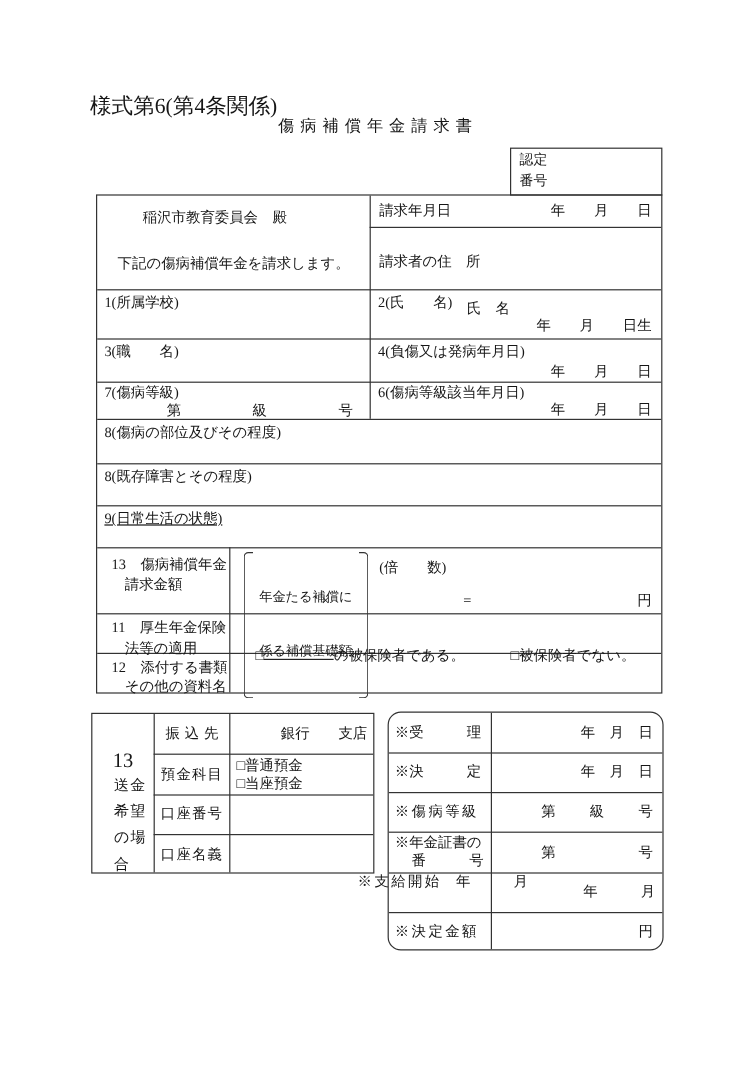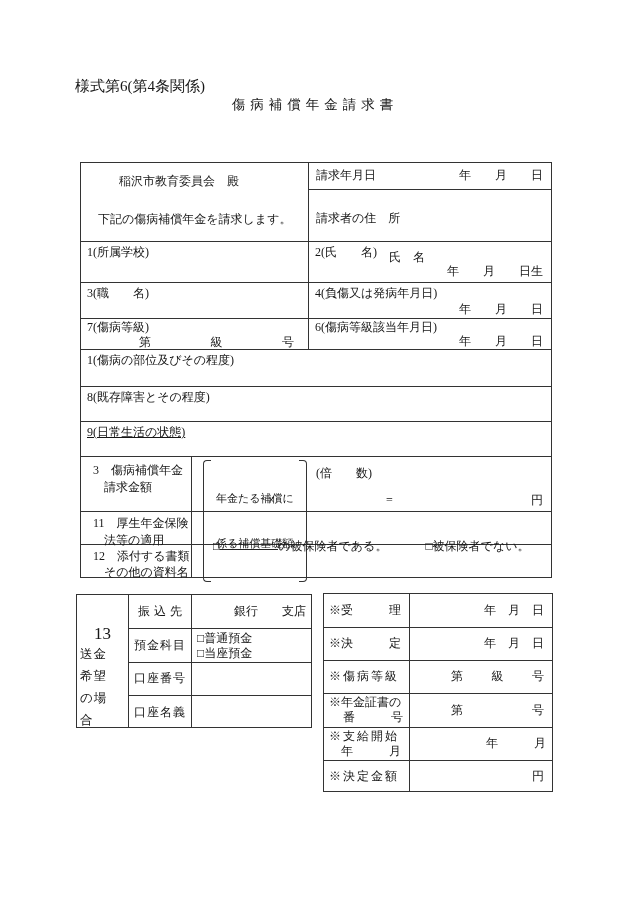--- a/index.html
+++ b/index.html
@@ -21,23 +21,29 @@
   .brk-l{border-right:none;border-radius:4px 0 0 4px;}
   .brk-r{border-left:none;border-radius:0 4px 4px 0;}
   .brktxt{font-size:11px;line-height:15px;padding:1px 5px;white-space:pre;}
   .lbl2{line-height:16px;white-space:pre;}
 </style>
 </head>
 <body>
 
 <div class="page">
 
-  <div class="txt" style="left:75px;top:77px;font-size:15px;">様式第6(第4条関係)</div>
+  <div class="txt" style="left:75px;top:77px;font-size:18px;">様式第6(第4条関係)</div>
   <div class="txt" style="left:0;right:0;top:97px;text-align:center;font-size:13.5px;letter-spacing:5px;">傷病補償年金請求書</div>
 
+  <div class="box" style="left:425px;top:123px;width:127px;height:40px;">
+    <div style="font-size:11.5px;line-height:1.5;padding:2px 0 0 7px;">
+      <div>認定</div>
+      <div>番号</div>
+    </div>
+  </div>
 
   <div class="box" style="left:80px;top:162px;width:472px;height:416px;">
 
     <div class="hline" style="left:227px;top:26px;width:243px;"></div>
     <div class="hline" style="left:0;top:78px;width:470px;"></div>
     <div class="hline" style="left:0;top:119px;width:470px;"></div>
     <div class="hline" style="left:0;top:155px;width:470px;"></div>
     <div class="hline" style="left:0;top:186px;width:470px;"></div>
     <div class="hline" style="left:0;top:223px;width:470px;"></div>
     <div class="hline" style="left:0;top:258px;width:470px;"></div>
@@ -66,25 +72,25 @@
 
     <div class="txt" style="left:6px;top:157px;">7(傷病等級)</div>
     <div class="flexbetween" style="left:58px;top:171px;width:155px;">
       <span>第</span>
       <span>級</span>
       <span>号</span>
     </div>
     <div class="txt" style="left:234px;top:157px;">6(傷病等級該当年月日)</div>
     <div class="txt right" style="right:8px;top:171px;">年　　月　　日</div>
 
-    <div class="txt" style="left:6px;top:190px;">1(傷病の部位及びその程度)</div>
+    <div class="txt" style="left:6px;top:190px;">8(傷病の部位及びその程度)</div>
     <div class="txt" style="left:6px;top:227px;">8(既存障害とその程度)</div>
     <div class="txt" style="left:6px;top:262px;text-decoration:underline;">9(日常生活の状態)</div>
 
-    <div class="txt lbl2" style="left:12px;top:299px;">3　傷病補償年金</div>
+    <div class="txt lbl2" style="left:12px;top:299px;">13　傷病補償年金</div>
     <div class="txt lbl2" style="left:23px;top:316px;">請求金額</div>
     <div class="abs" style="left:122px;top:297px;display:flex;align-items:stretch;font-family:Liberation Serif, serif;">
       <div class="brk brk-l"></div>
       <div class="brktxt">
         <div>年金たる補償に</div>
         <div>係る補償基礎額</div>
       </div>
       <div class="brk brk-r"></div>
     </div>
     <div class="txt" style="left:235px;top:303px;">(倍　　数)</div>
@@ -103,39 +109,39 @@
   </div>
 
   <div class="box" style="left:76px;top:594px;width:236px;height:134px;">
     <div class="vline" style="left:51px;top:0;height:132px;"></div>
     <div class="vline" style="left:114px;top:0;height:132px;"></div>
     <div class="hline" style="left:51px;top:33px;width:183px;"></div>
     <div class="hline" style="left:51px;top:67px;width:183px;"></div>
     <div class="hline" style="left:51px;top:100px;width:183px;"></div>
 
     <div class="txt" style="left:0;top:28px;width:51px;text-align:center;font-size:17px;">13</div>
-    <div class="abs" style="left:3px;top:48px;width:40px;font-size:12.5px;line-height:22px;letter-spacing:1px;">送金希望の場合</div>
+    <div class="abs" style="left:18px;top:48px;width:40px;font-size:12.5px;line-height:22px;letter-spacing:1px;">送金希望の場合</div>
 
     <div class="abs center" style="left:52px;top:0;width:62px;height:33px;font-size:12px;letter-spacing:4px;text-indent:4px;">振込先</div>
     <div class="abs" style="left:114px;top:0;width:122px;height:33px;display:flex;align-items:center;justify-content:flex-end;gap:24px;padding-right:7px;font-size:12px;box-sizing:border-box;">
       <span>銀行</span>
       <span>支店</span>
     </div>
 
     <div class="abs center" style="left:52px;top:33px;width:62px;height:34px;font-size:12px;letter-spacing:1px;">預金科目</div>
     <div class="abs" style="left:120px;top:36px;font-size:12px;line-height:15px;">
       <div>□普通預金</div>
       <div>□当座預金</div>
     </div>
 
     <div class="abs center" style="left:52px;top:67px;width:62px;height:33px;font-size:12px;letter-spacing:1px;text-align:right;">口座番号</div>
     <div class="abs center" style="left:52px;top:100px;width:62px;height:34px;font-size:12px;letter-spacing:1px;">口座名義</div>
   </div>
 
-  <div class="box" style="left:323px;top:593px;width:230px;height:199px;">
+  <div class="box" style="left:323px;top:593px;width:230px;height:199px;border-radius:11px;">
     <div class="vline" style="left:85px;top:0;height:197px;"></div>
     <div class="hline" style="left:0;top:33px;width:228px;"></div>
     <div class="hline" style="left:0;top:66px;width:228px;"></div>
     <div class="hline" style="left:0;top:99px;width:228px;"></div>
     <div class="hline" style="left:0;top:133px;width:228px;"></div>
     <div class="hline" style="left:0;top:166px;width:228px;"></div>
 
     <div class="abs" style="left:5px;top:0;width:80px;height:33px;display:flex;align-items:center;font-size:12px;white-space:pre;">※受　　　理</div>
     <div class="abs" style="left:85px;top:0;width:145px;height:33px;display:flex;align-items:center;justify-content:flex-end;padding-right:10px;box-sizing:border-box;font-size:12px;white-space:pre;">年　月　日</div>
 
@@ -151,21 +157,21 @@
 
     <div class="abs" style="left:5px;top:99px;width:80px;height:34px;display:flex;flex-direction:column;justify-content:center;font-size:12px;line-height:15px;white-space:pre;">
       <div>※年金証書の</div>
       <div style="padding-left:14px;">番　　　号</div>
     </div>
     <div class="abs" style="left:85px;top:99px;width:145px;height:34px;display:flex;align-items:center;justify-content:space-between;padding:0 10px 0 42px;box-sizing:border-box;font-size:12px;">
       <span>第</span>
       <span>号</span>
     </div>
 
-    <div class="abs" style="left:5px;top:133px;width:80px;height:33px;display:flex;flex-direction:column;justify-content:center;font-size:12px;line-height:15px;letter-spacing:2px;white-space:pre;">
+    <div class="abs" style="left:5px;top:133px;width:80px;height:33px;display:flex;flex-direction:row;justify-content:center;font-size:12px;line-height:15px;letter-spacing:2px;white-space:pre;">
       <div>※支給開始</div>
       <div style="padding-left:12px;letter-spacing:0;">年　　　月</div>
     </div>
     <div class="abs" style="left:85px;top:133px;width:145px;height:33px;display:flex;align-items:center;justify-content:flex-end;padding-right:8px;box-sizing:border-box;font-size:12px;white-space:pre;">年　　　月</div>
 
     <div class="abs" style="left:5px;top:166px;width:80px;height:33px;display:flex;align-items:center;font-size:12px;letter-spacing:2px;">※決定金額</div>
     <div class="abs" style="left:85px;top:166px;width:145px;height:33px;display:flex;align-items:center;justify-content:flex-end;padding-right:10px;box-sizing:border-box;font-size:12px;">円</div>
   </div>
 
 </div>

